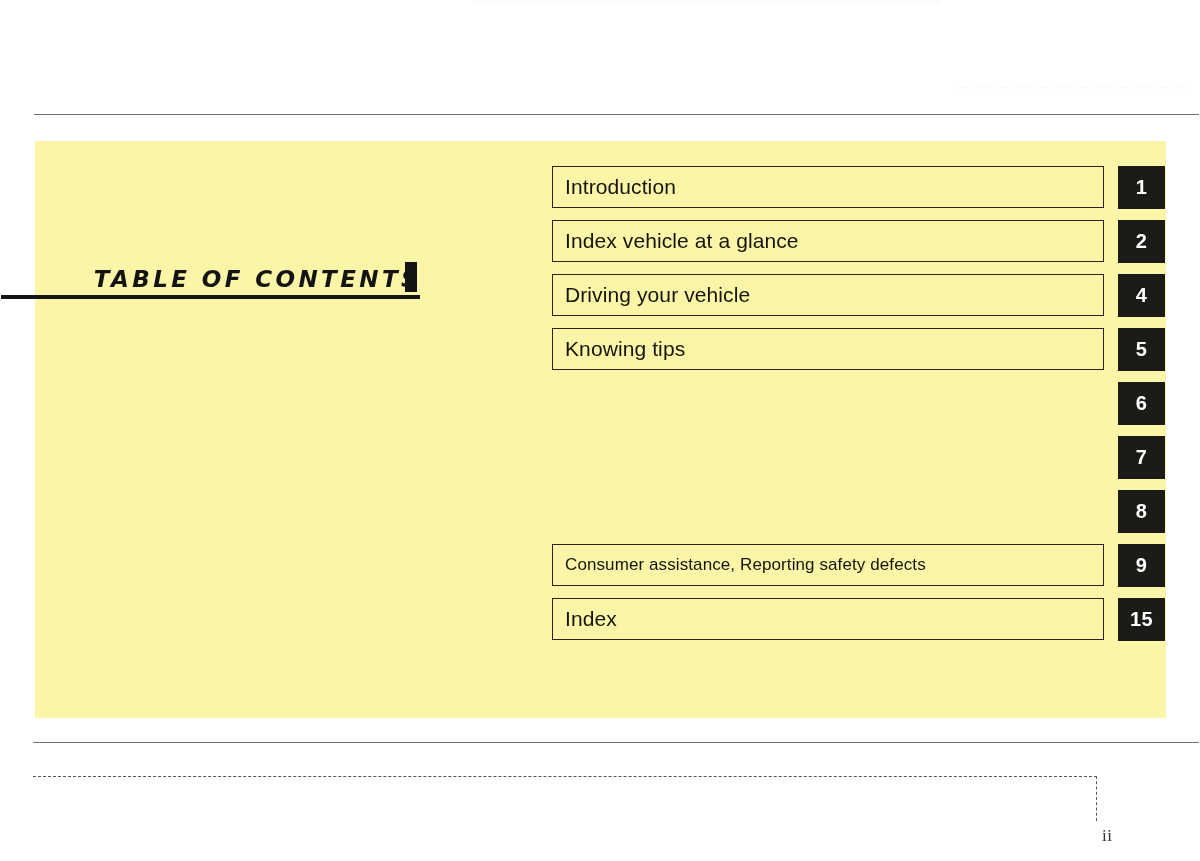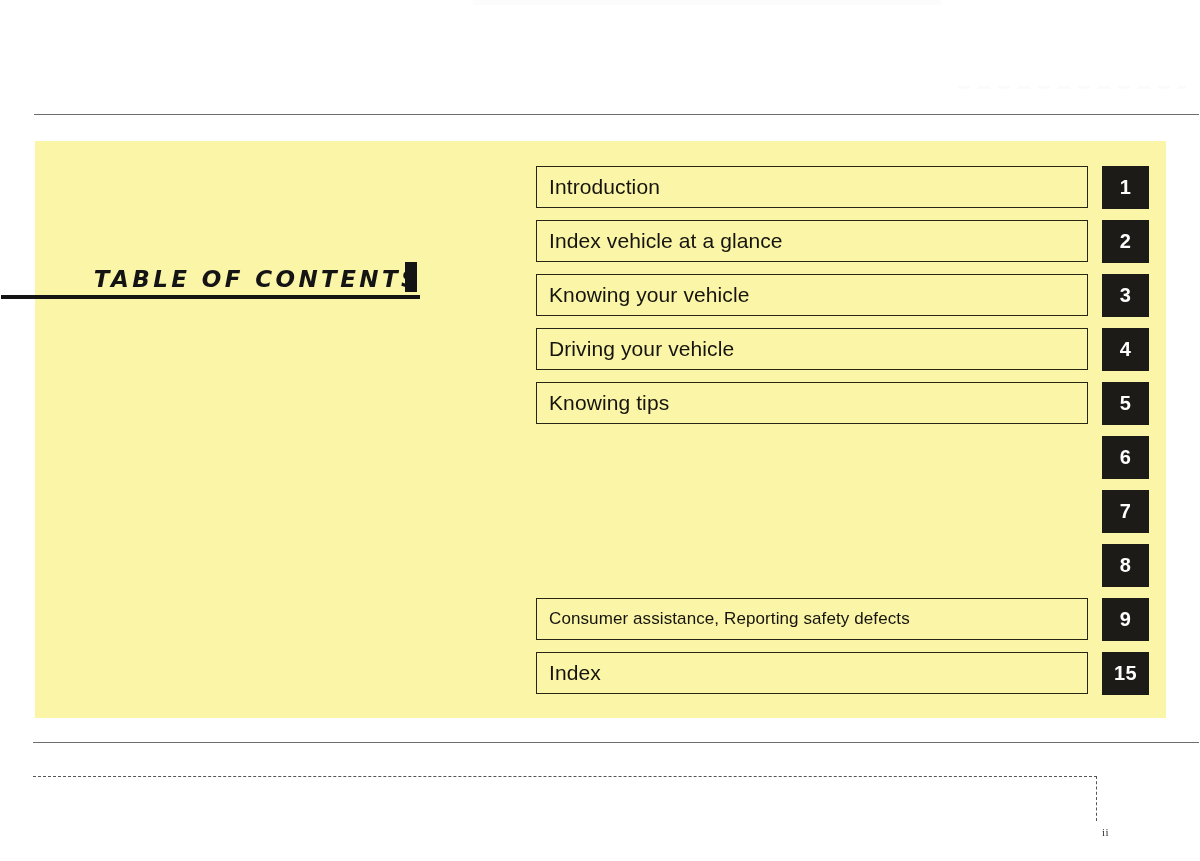--- a/index.html
+++ b/index.html
@@ -69,21 +69,21 @@
     width: 0;
     height: 45px;
     border-left: 1.6px dashed #555555;
   }
 
   
   .page-number {
     position: absolute;
     left: 1102px;
     top: 826px;
-    font-size: 11px;
+    font-size: 17px;
     color: #333333;
     letter-spacing: 0.5px;
     font-family: "Liberation Serif", serif;
   }
 
   
   .panel {
     position: absolute;
     left: 35px;
     top: 141px;
@@ -127,21 +127,21 @@
     left: 0px;
     top: 29px;
     width: 419px;
     height: 4px;
     background: #141414;
   }
 
   
   .toc {
     position: absolute;
-    left: 536px;
+    left: 552px;
     top: 166px;
     width: 614px;
   }
   .toc-row {
     position: relative;
     height: 44px;
     margin-bottom: 10px;
   }
   .toc-box {
     position: absolute;
@@ -208,26 +208,20 @@
     <div class="toc-tab">1</div>
   </div>
 
   <div class="toc-row">
     <div class="toc-box">
       <span class="toc-label">Index vehicle at a glance</span>
     </div>
     <div class="toc-tab">2</div>
   </div>
 
-  <div class="toc-row">
-    <div class="toc-box">
-      <span class="toc-label">Knowing your vehicle</span>
-    </div>
-    <div class="toc-tab">3</div>
-  </div>
 
   <div class="toc-row">
     <div class="toc-box">
       <span class="toc-label">Driving your vehicle</span>
     </div>
     <div class="toc-tab">4</div>
   </div>
 
   <div class="toc-row">
     <div class="toc-box">

